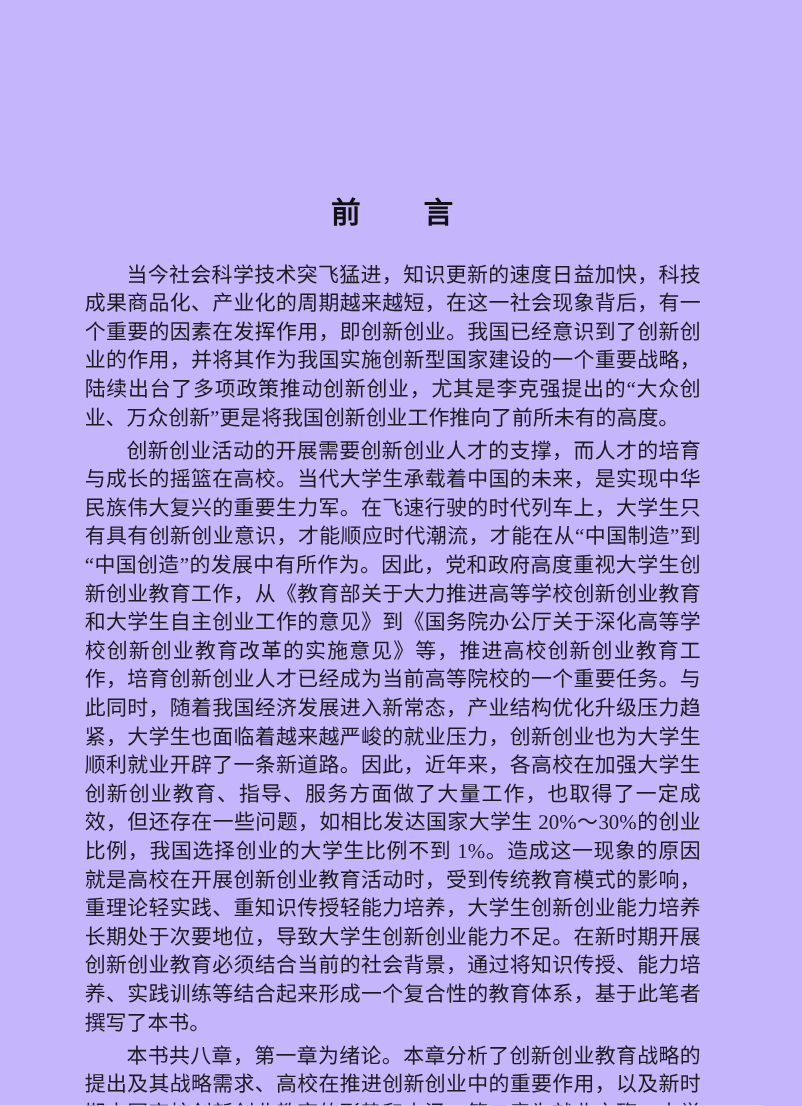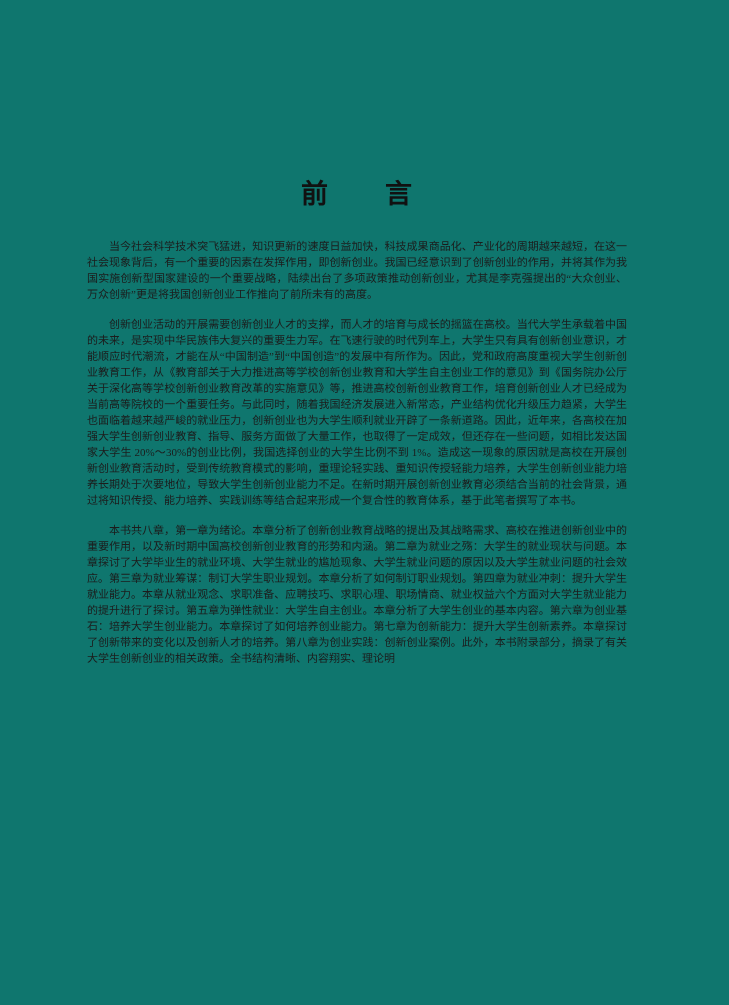--- a/index.html
+++ b/index.html
@@ -5,44 +5,44 @@
   html, body {
     margin: 0;
     padding: 0;
     background: #e8e8e8;
   }
   .page {
     position: relative;
     width: 729px;
     height: 1005px;
     margin: 0 auto;
-    background: #0f766e;
+    background: #c4b5fd;
     overflow: hidden;
     font-family: "Liberation Serif", "DejaVu Serif", serif;
     color: #1c1c1c;
   }
   .content {
     position: absolute;
     left: 73px;
     top: 181px;
     width: 568px;
   }
   .title {
     margin: 0 0 30px 0;
     text-align: center;
     font-size: 27px;
     font-weight: bold;
     line-height: 1;
     letter-spacing: 1px;
     color: #111111;
   }
   .body-text p {
-    margin: 14px;
-    font-size: 11px;
-    line-height: 16px;
+    margin: 4px;
+    font-size: 19px;
+    line-height: 26px;
     text-align: justify;
     text-justify: inter-ideograph;
     text-indent: 2em;
     word-break: break-all;
     color: #1c1c1c;
   }
 </style>
 </head>
 <body>
 

